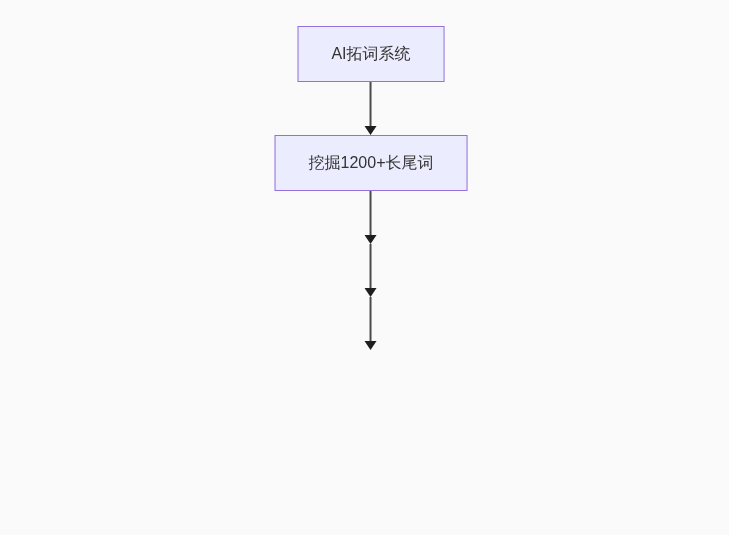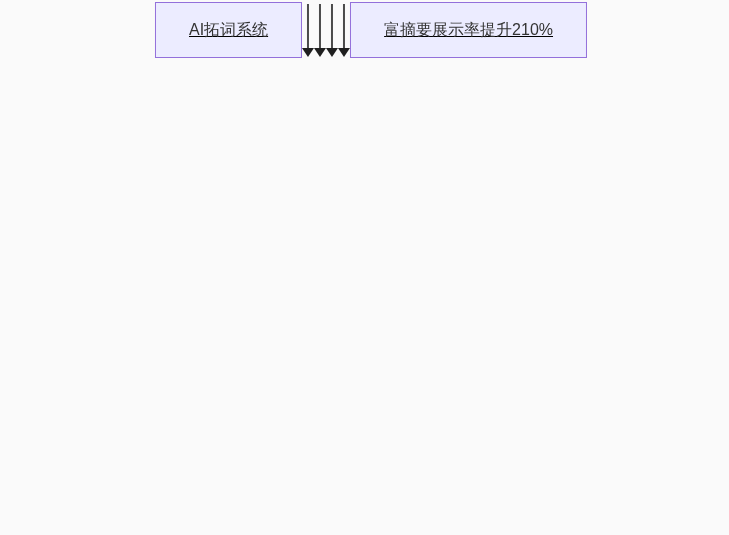--- a/index.html
+++ b/index.html
@@ -9,27 +9,26 @@
   body {
     width: 729px;
     height: 535px;
     background: #fafafa;
     overflow: hidden;
     font-family: "Liberation Sans", "DejaVu Sans", sans-serif;
     position: relative;
   }
   .flow {
     position: absolute;
-    top: 2px;
+    top: 26px;
     left: 371px;
     transform: translateX(-50%);
     display: flex;
-    flex-direction: row;
+    flex-direction: column;
     align-items: center;
-    text-decoration: underline;
   }
   .node {
     box-sizing: border-box;
     height: 56px;
     padding: 0 33px;
     background: #ECECFF;
     border: 1px solid #9370DB;
     display: flex;
     align-items: center;
     justify-content: center;
@@ -62,33 +61,33 @@
 
 <div class="flow">
 
   <div class="node">AI拓词系统</div>
 
   <div class="arrow">
     <div class="shaft"></div>
     <div class="head"></div>
   </div>
 
+  <div class="node">挖掘1200+长尾词</div>
 
   <div class="arrow">
     <div class="shaft"></div>
     <div class="head"></div>
   </div>
 
 
   <div class="arrow">
     <div class="shaft"></div>
     <div class="head"></div>
   </div>
 
 
   <div class="arrow">
     <div class="shaft"></div>
     <div class="head"></div>
   </div>
 
-  <div class="node">富摘要展示率提升210%</div>
 
 </div>
 
 </body></html>

